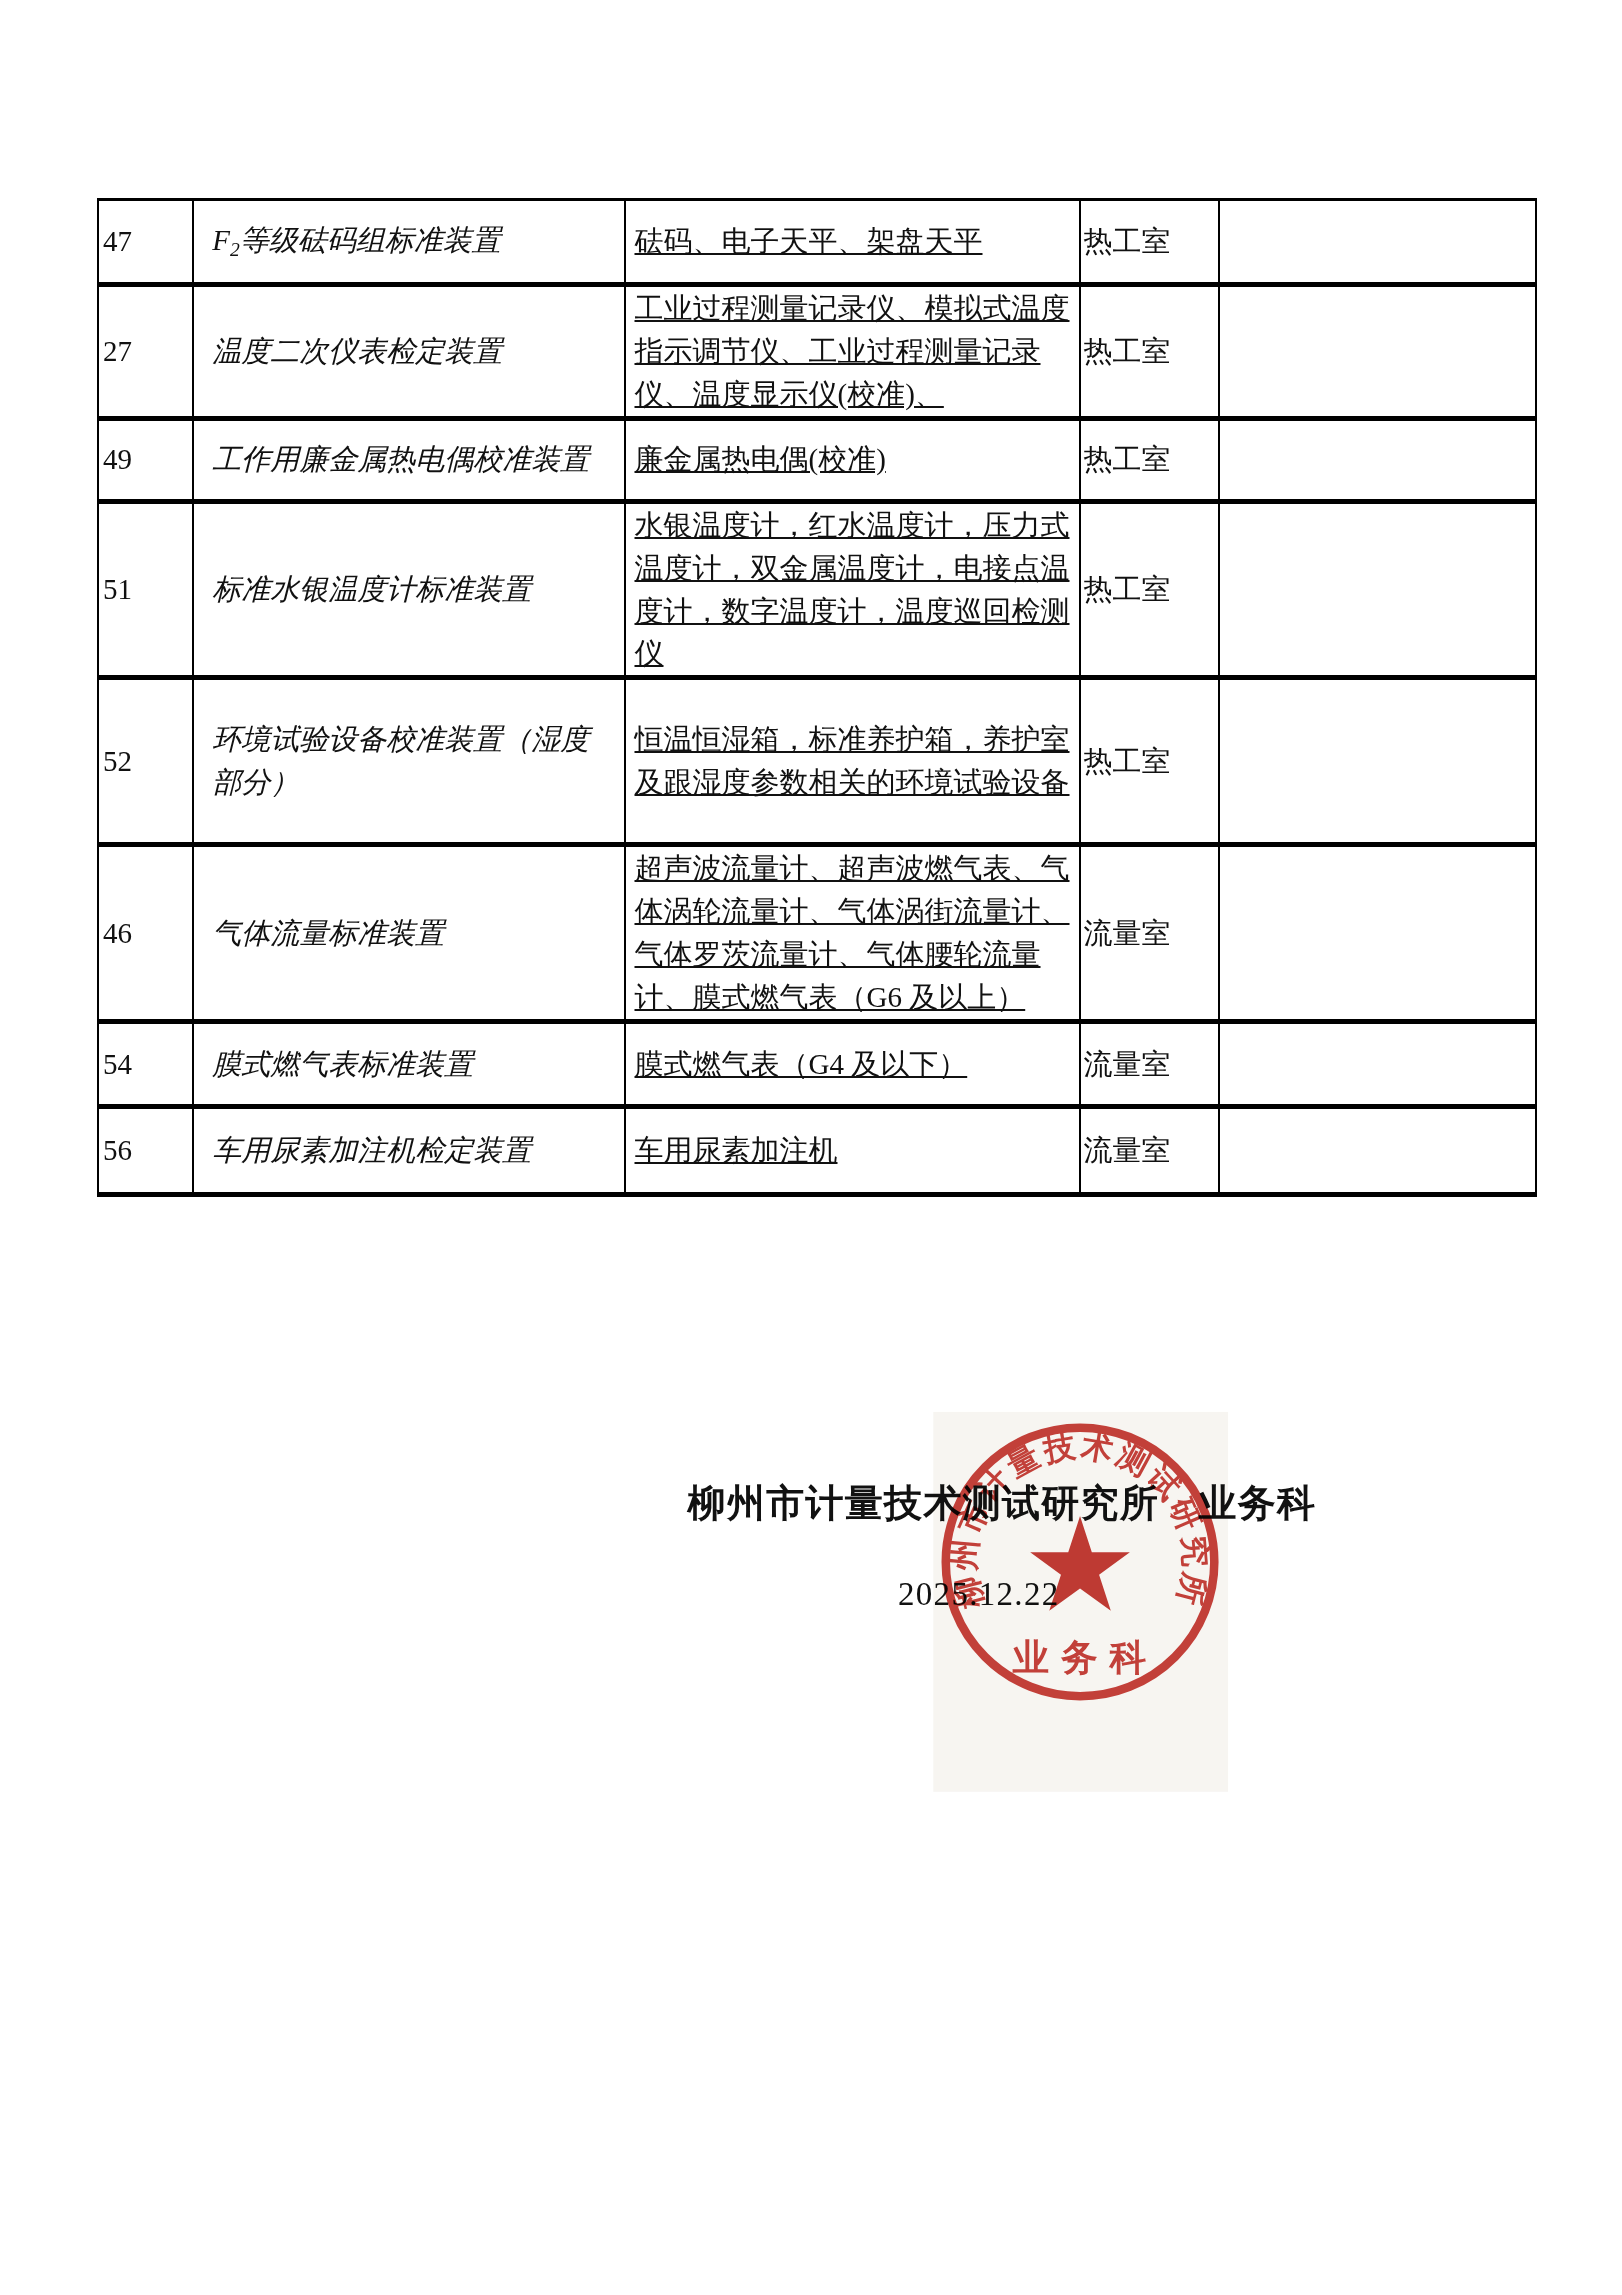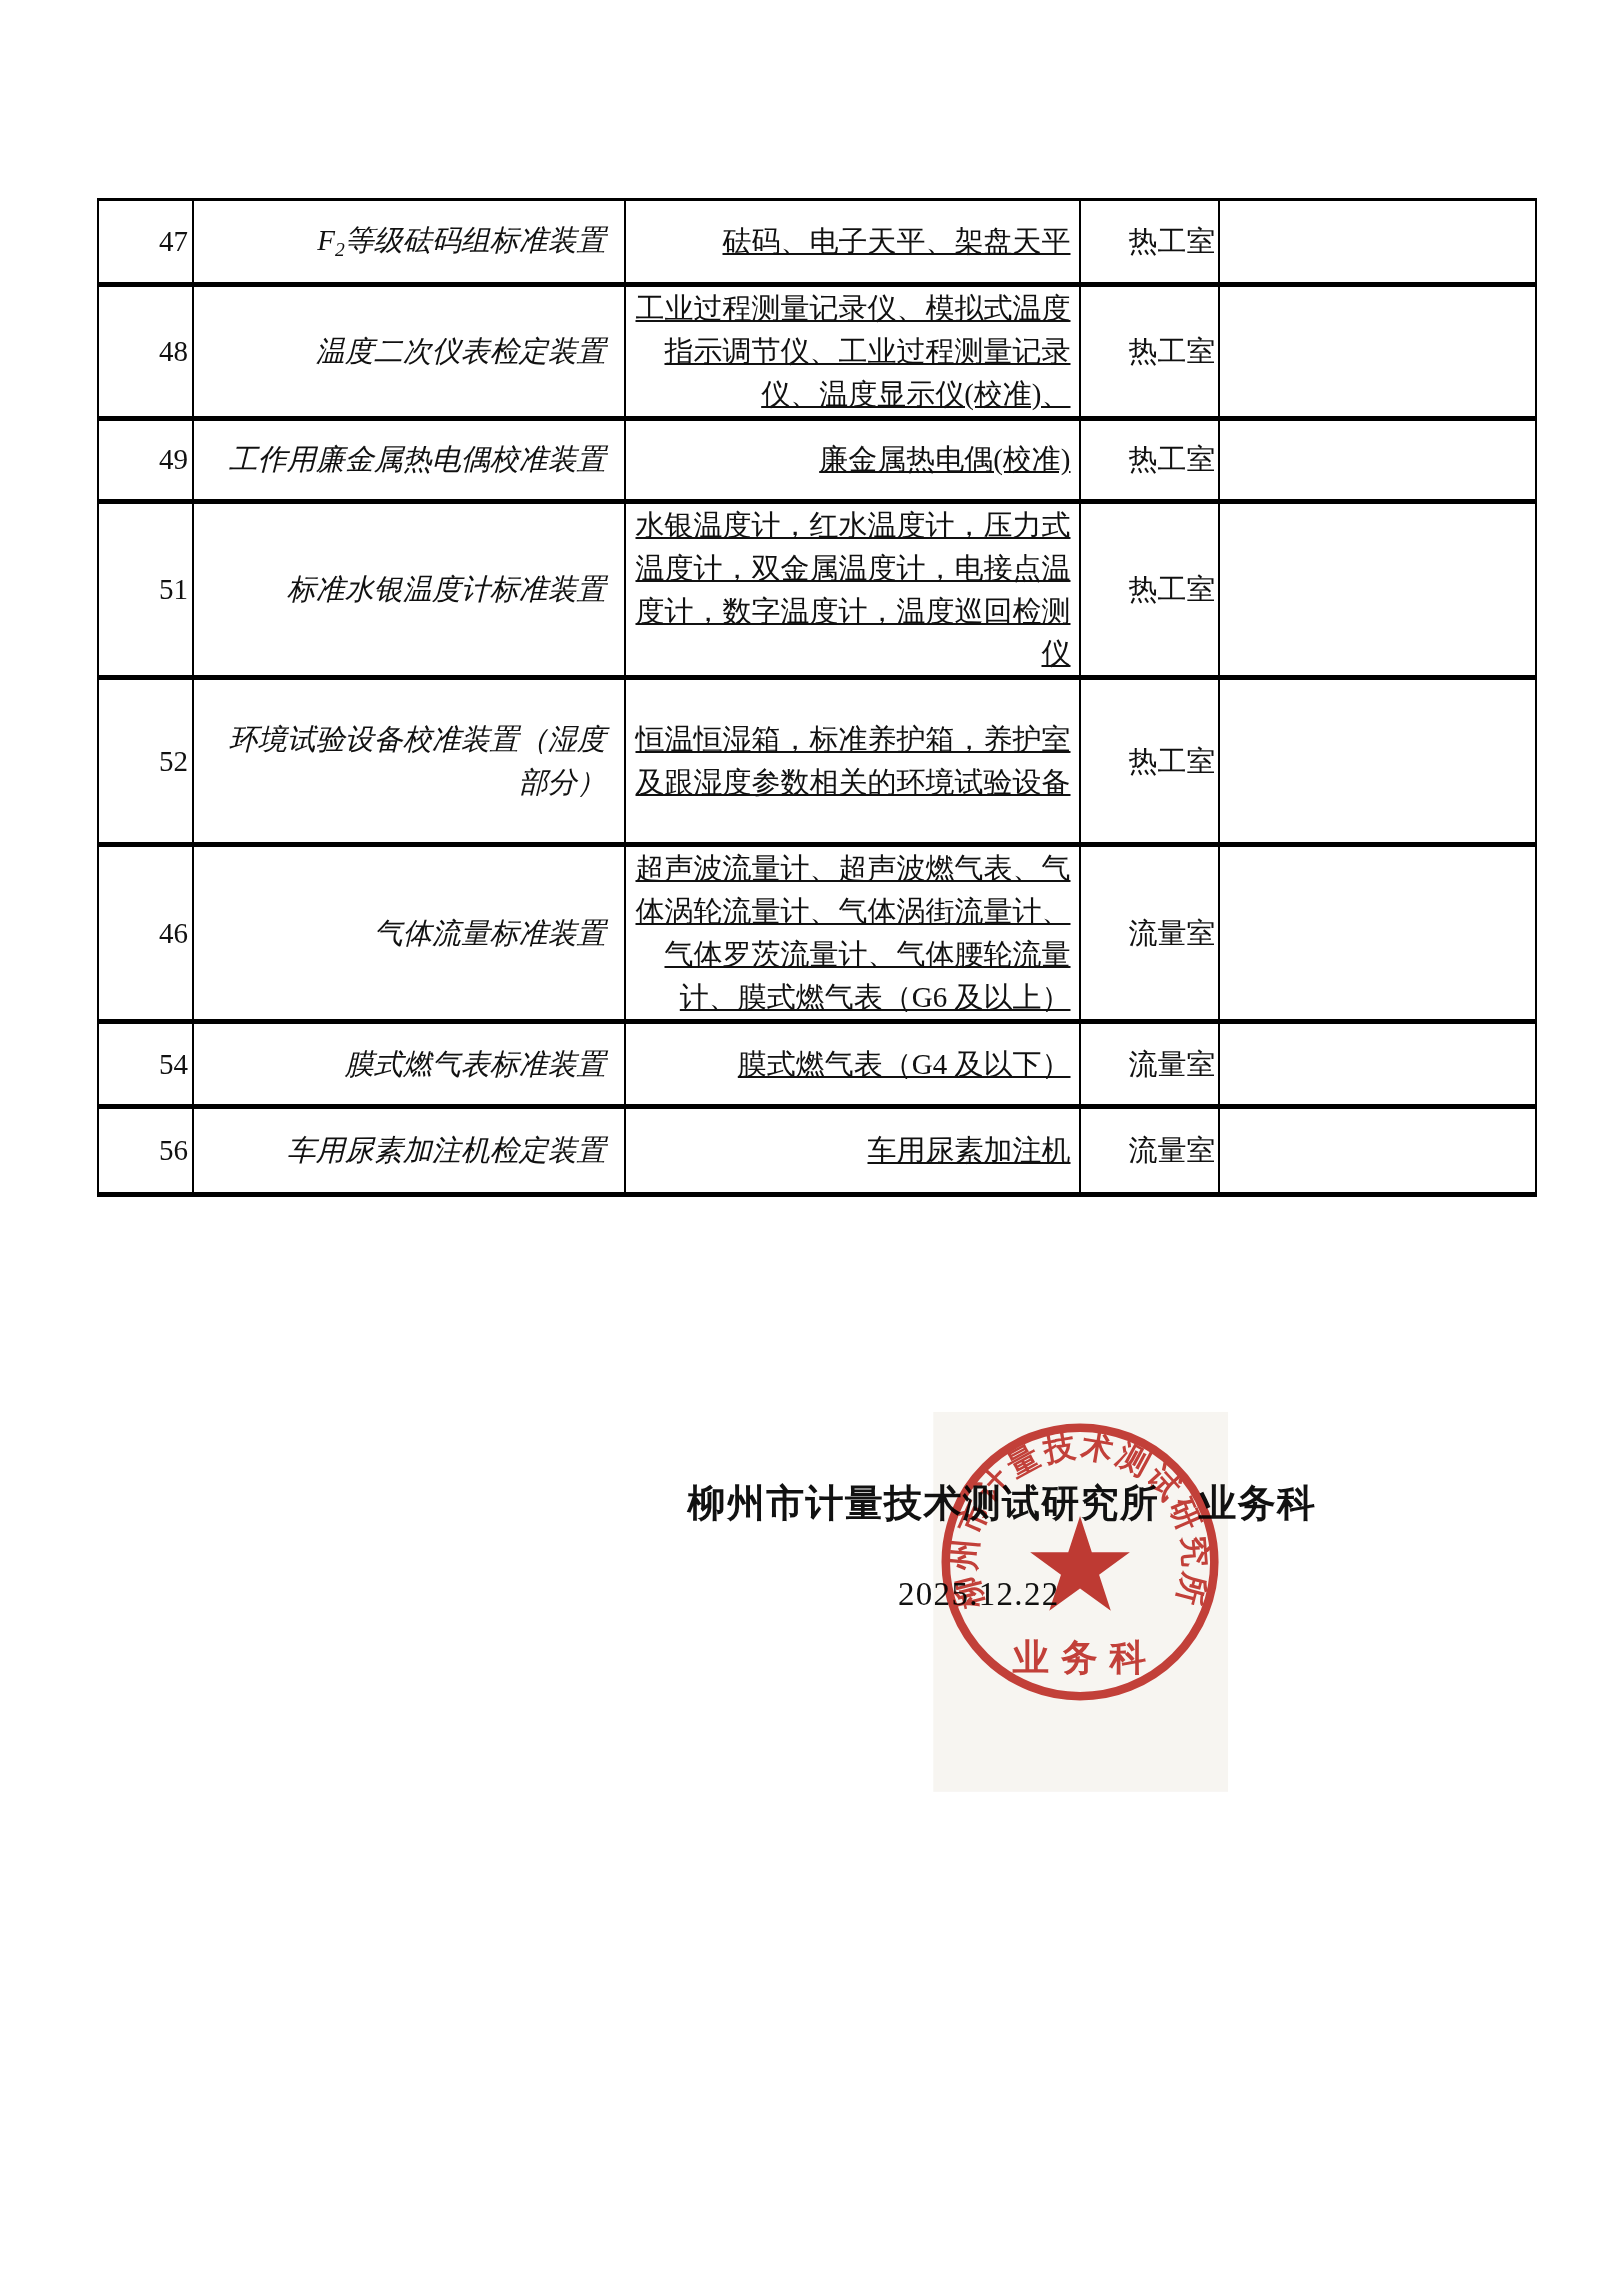--- a/index.html
+++ b/index.html
@@ -9,21 +9,21 @@
     overflow:hidden;
   }
   
   table.std{
     position:absolute;left:97px;top:198px;width:1437px;
     border-collapse:collapse;table-layout:fixed;
   }
   table.std td{
     border-left:2.6px solid #000;border-right:2.6px solid #000;
     border-top:5.2px solid #000;border-bottom:5.2px solid #000;
-    text-align:right;vertical-align:middle;
+    text-align:left;vertical-align:middle;
     font-size:29px;line-height:1.48;font-weight:400;
     overflow:hidden;
   }
   table.std tr:first-child td{border-top-width:3.3px;}
   td.c-no{padding:0 3.9px;}
   td.c-name{padding:0 18.3px;font-style:italic;}
   td.c-items{padding:0 8.5px;text-decoration:underline;}
   td.c-lab{padding:0 2.6px;}
   td.c-note{padding:0;}
   td.spread{line-height:2.55;}
@@ -58,21 +58,21 @@
   </colgroup>
   <tbody>
     <tr style="height:85px">
       <td class="c-no">47</td>
       <td class="c-name"><span>F</span><span class="subsc">2</span><span>等级砝码组标准装置</span></td>
       <td class="c-items">砝码、电子天平、架盘天平</td>
       <td class="c-lab">热工室</td>
       <td class="c-note"></td>
     </tr>
     <tr style="height:124px">
-      <td class="c-no">48</td>
+      <td class="c-no">27</td>
       <td class="c-name">温度二次仪表检定装置</td>
       <td class="c-items">工业过程测量记录仪、模拟式温度指示调节仪、工业过程测量记录仪、温度显示仪(校准)、</td>
       <td class="c-lab">热工室</td>
       <td class="c-note"></td>
     </tr>
     <tr style="height:83px">
       <td class="c-no">49</td>
       <td class="c-name">工作用廉金属热电偶校准装置</td>
       <td class="c-items">廉金属热电偶(校准)</td>
       <td class="c-lab">热工室</td>

